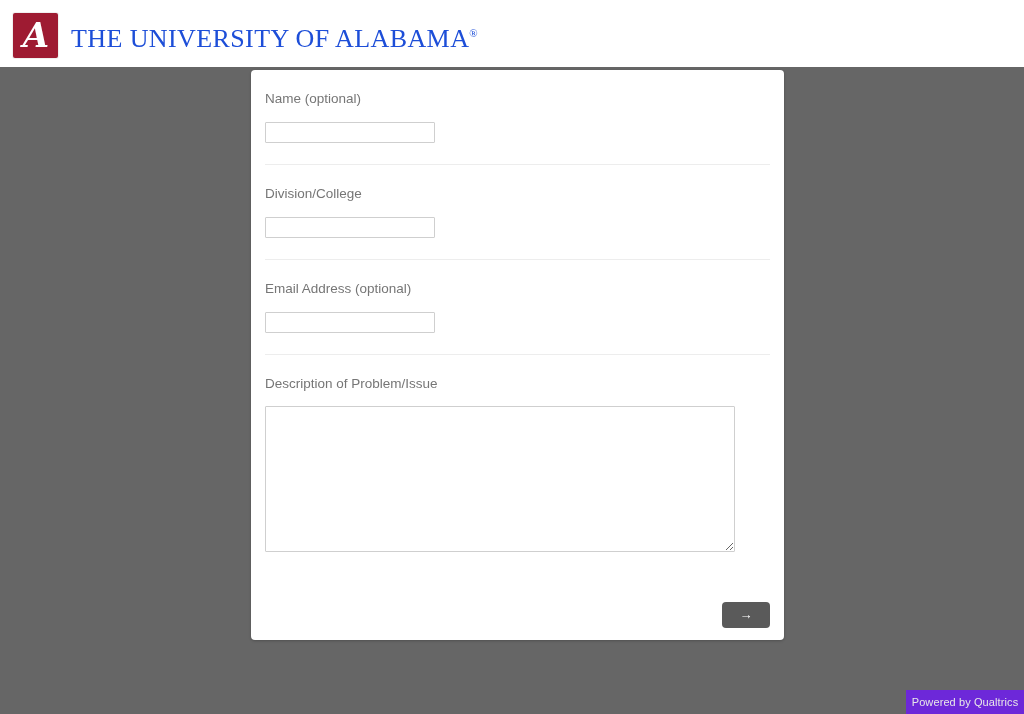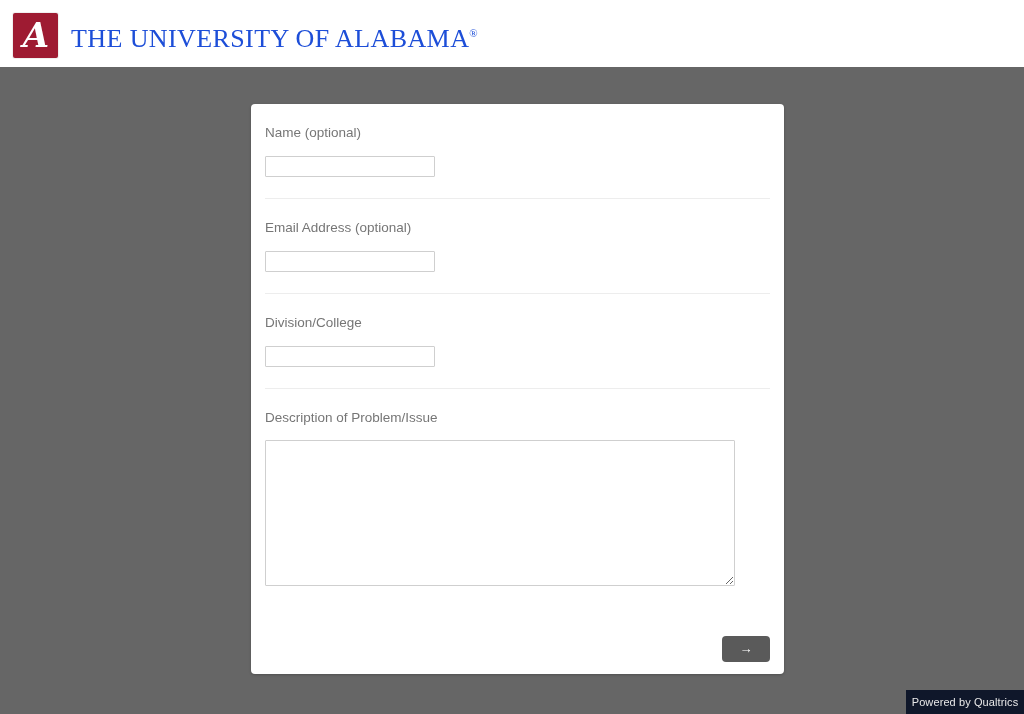--- a/index.html
+++ b/index.html
@@ -66,21 +66,21 @@
   .brand-text .reg {
     font-size: 11px;
     vertical-align: super;
     letter-spacing: 0;
   }
 
   
   .card {
     position: absolute;
     left: 251px;
-    top: 104px;
+    top: 70px;
     width: 533px;
     height: 570px;
     background: #ffffff;
     border-radius: 4px;
     box-sizing: border-box;
     box-shadow: 0 1px 3px rgba(0,0,0,0.22);
   }
   .card-inner {
     padding: 0 14px;
   }
@@ -153,21 +153,21 @@
     font-family: "Liberation Sans", sans-serif;
   }
 
   
   .qualtrics-bar {
     position: absolute;
     right: 0;
     bottom: 0;
     width: 118px;
     height: 24px;
-    background: #0f172a;
+    background: #6d28d9;
     color: #e8e8e8;
     font-size: 11px;
     line-height: 24px;
     text-align: center;
     letter-spacing: 0.1px;
   }
 </style>
 </head>
 <body>
 
@@ -186,28 +186,28 @@
   <div class="card-inner">
 
     <div class="question">
       <div class="q-label">Name (optional)</div>
       <div class="q-input-wrap">
         <input class="text-input" type="text" placeholder="" style="">
       </div>
     </div>
 
     <div class="question">
-      <div class="q-label">Email Address (optional)</div>
+      <div class="q-label">Division/College</div>
       <div class="q-input-wrap">
         <input class="text-input" type="text" placeholder="" style="">
       </div>
     </div>
 
     <div class="question">
-      <div class="q-label">Division/College</div>
+      <div class="q-label">Email Address (optional)</div>
       <div class="q-input-wrap">
         <input class="text-input" type="text" placeholder="" style="">
       </div>
     </div>
 
     <div class="question last">
       <div class="q-label">Description of Problem/Issue</div>
       <div class="q-textarea-wrap">
         <textarea class="text-area" placeholder="" style=""></textarea>
       </div>

